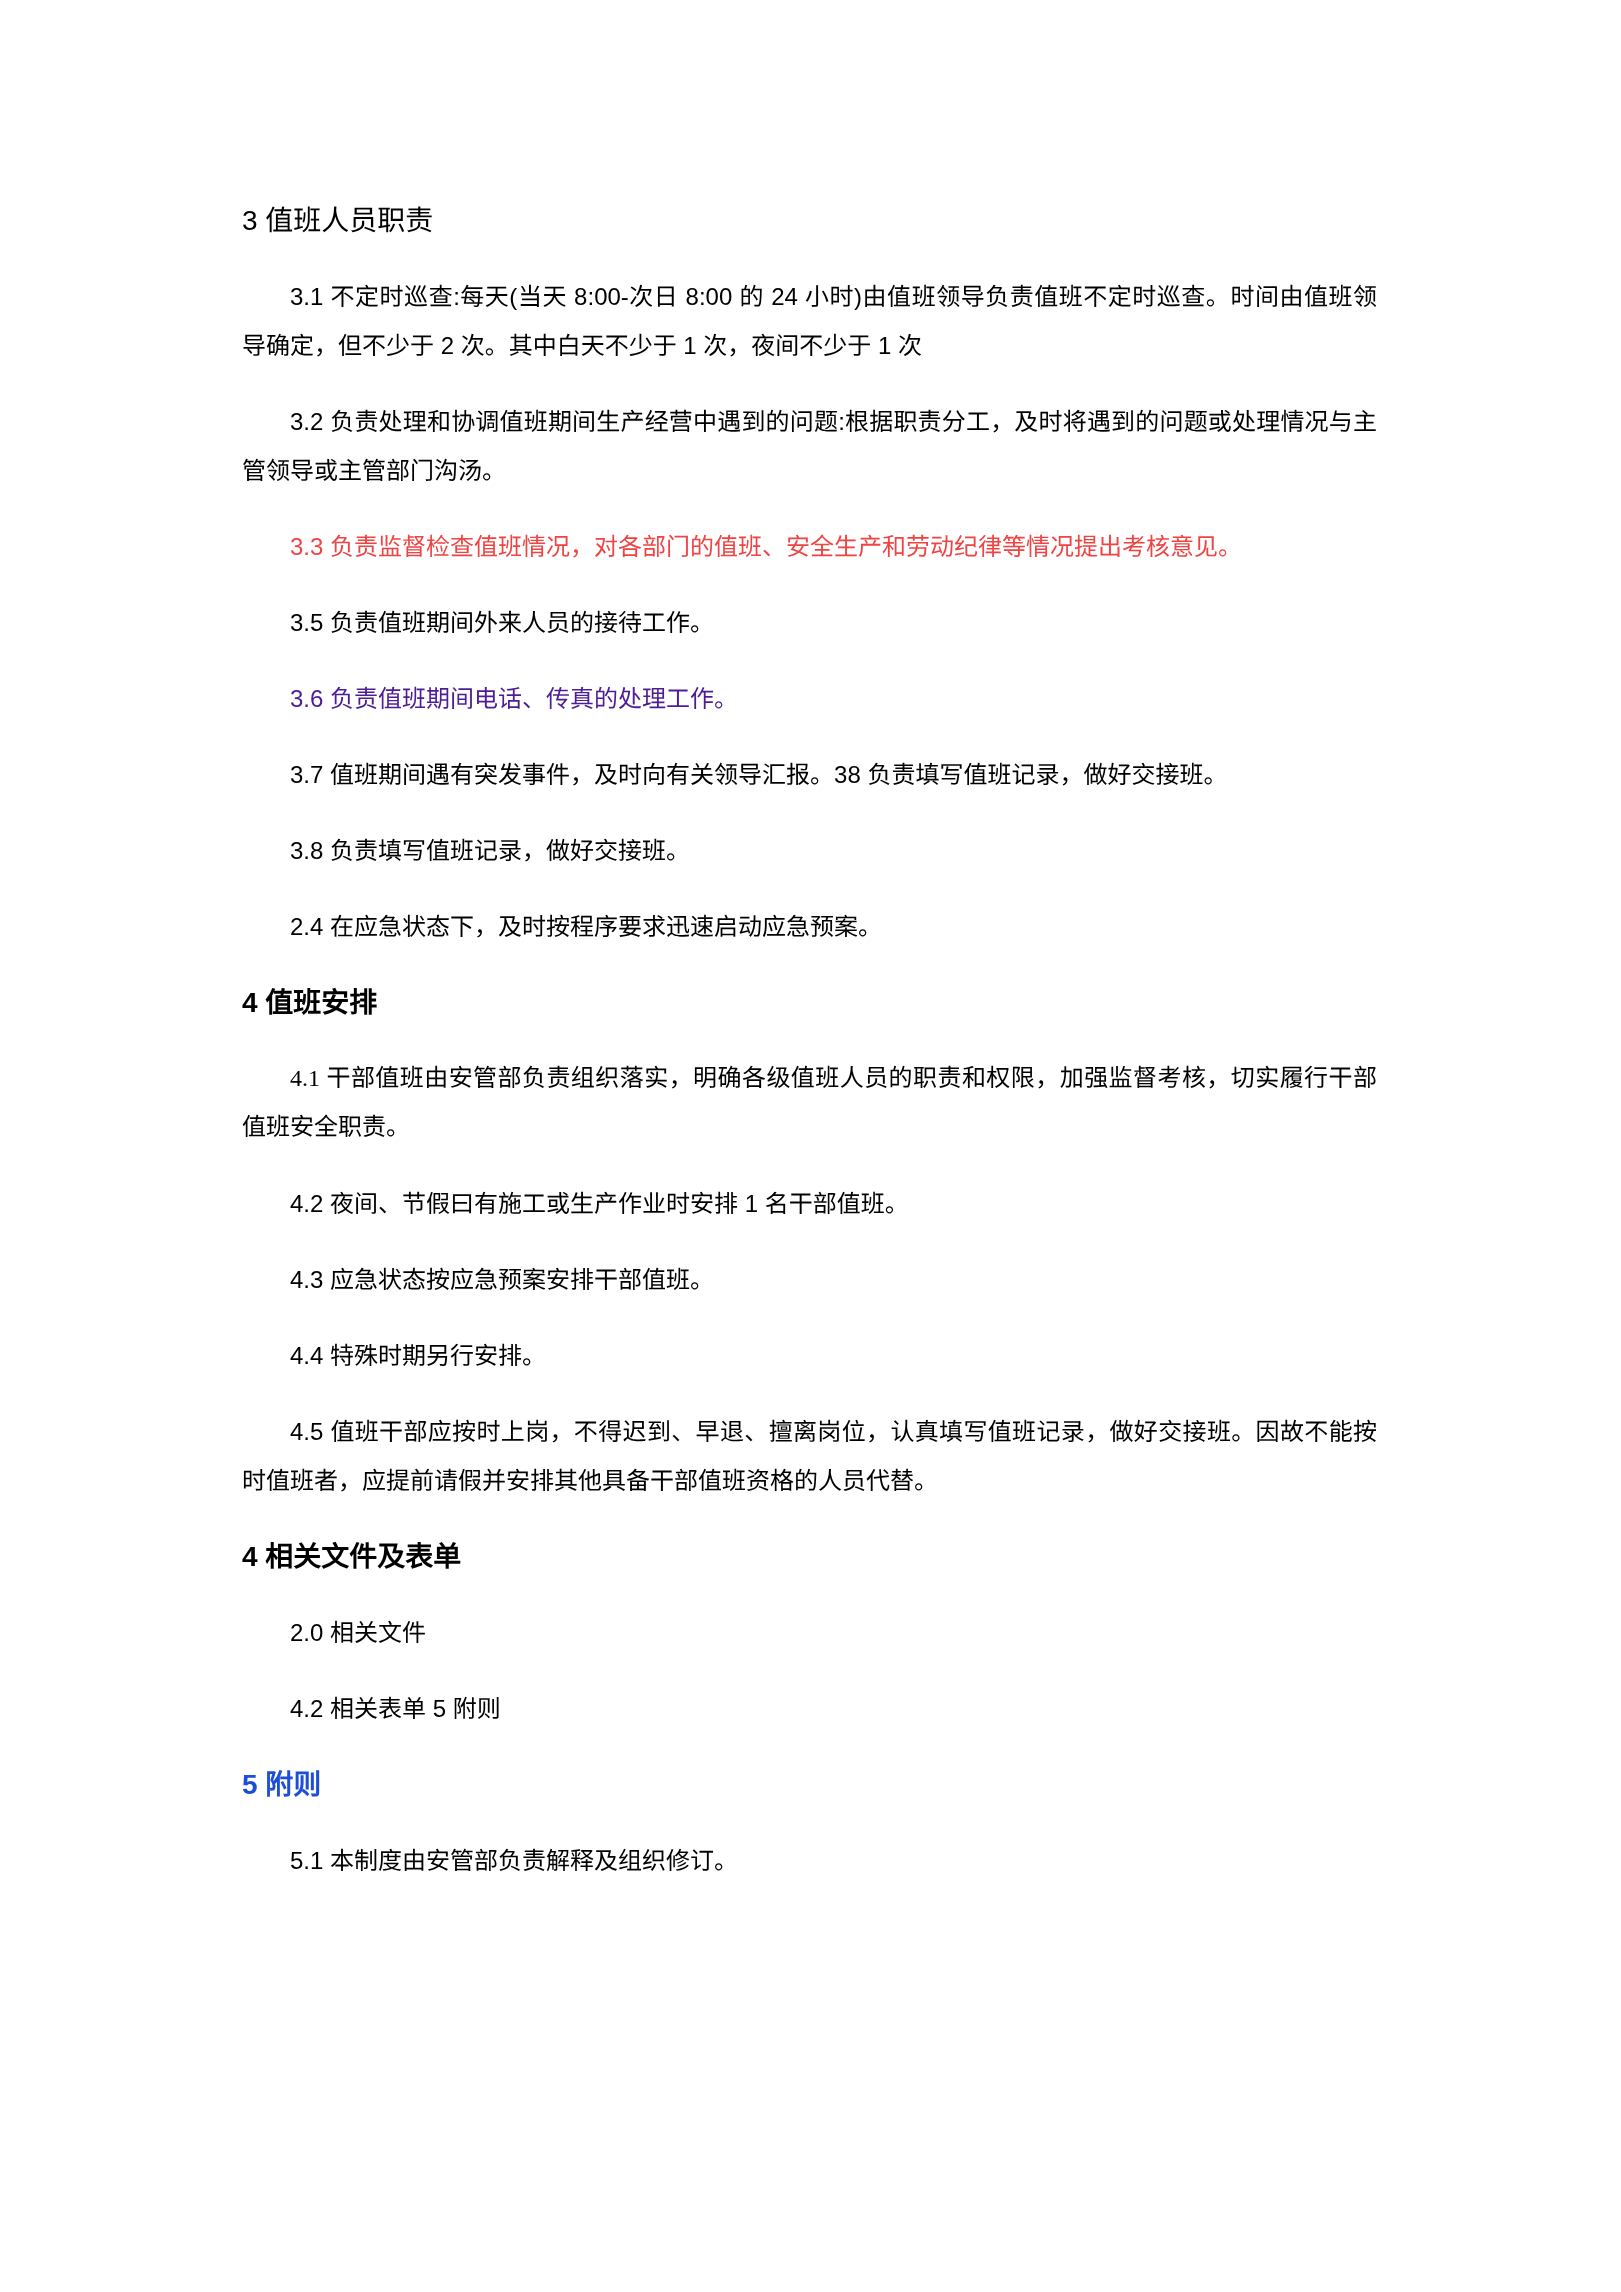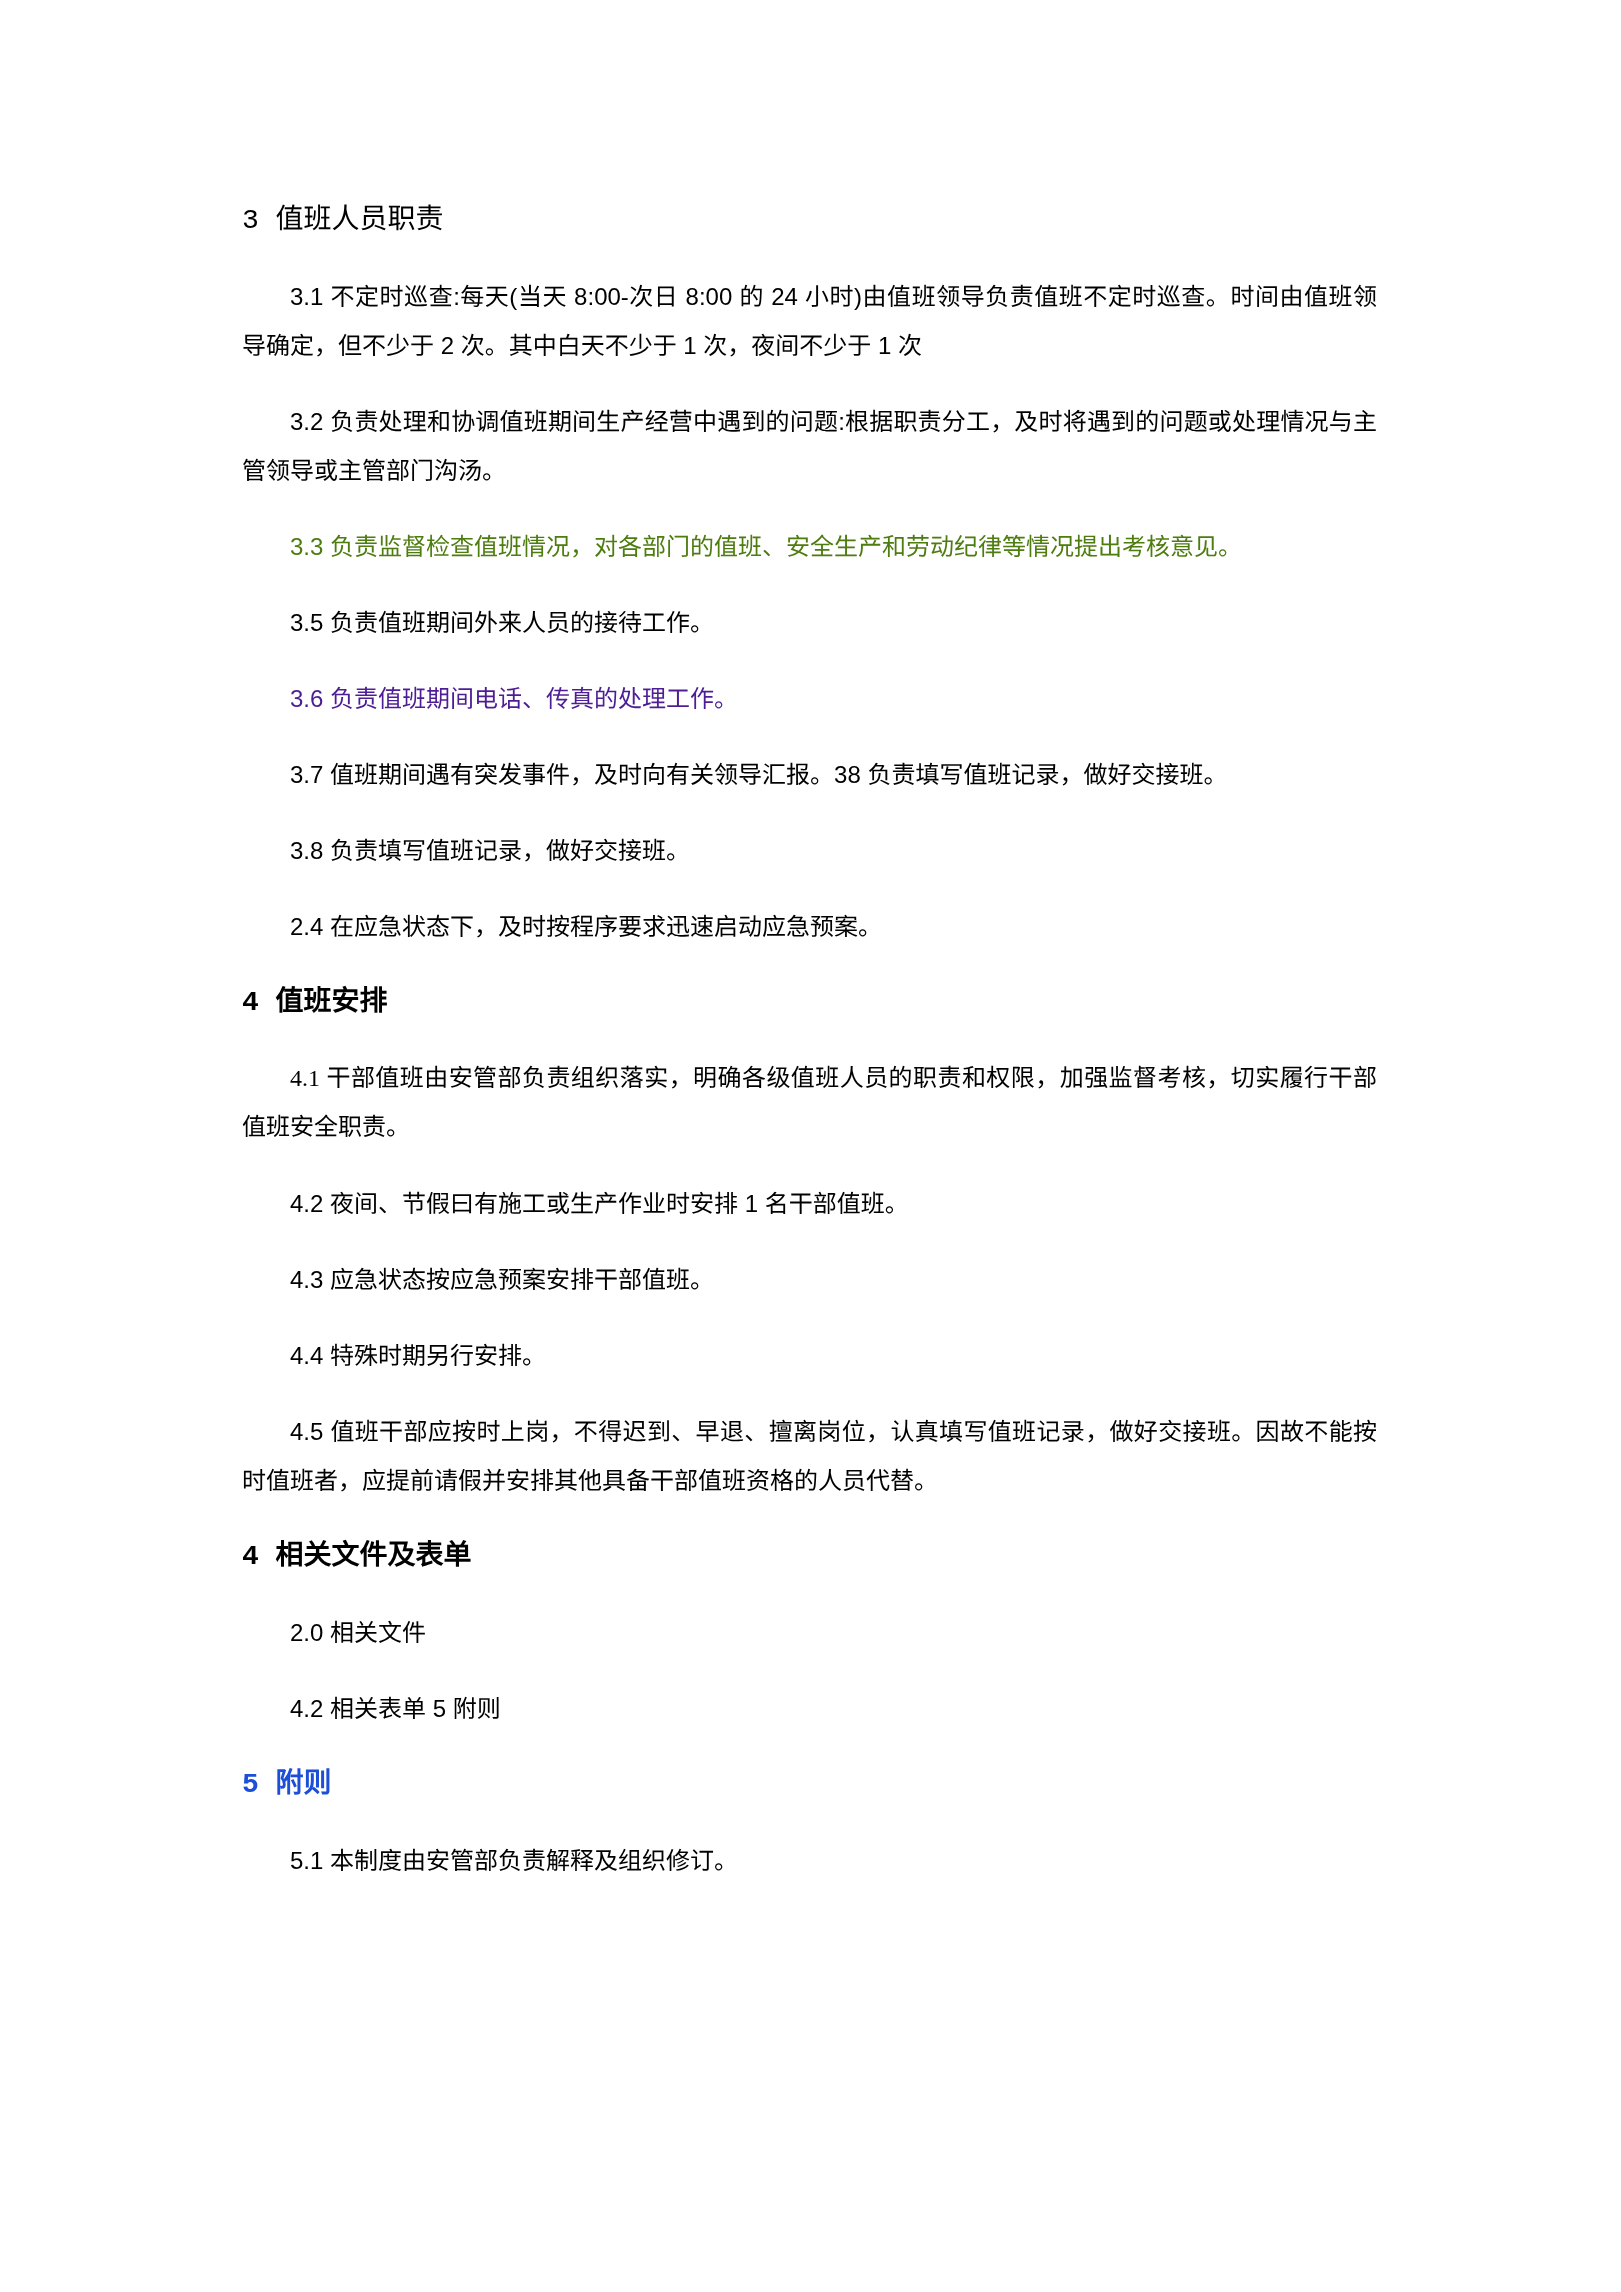--- a/index.html
+++ b/index.html
@@ -32,38 +32,37 @@
   }
   .content p.para {
     text-align: justify;
     text-indent: 2em;
     word-break: break-all;
   }
   .content h2.heading {
     font-size: 28px;
     text-align: left;
     text-indent: 0;
-    font-family: Liberation Mono, monospace;
   }
   .content h2.heading.bold {
     font-weight: 700;
   }
   .content h2.heading.normal {
     font-weight: 400;
   }
 </style>
 </head>
 <body>
 
 <main class="page" style="background: rgb(255, 255, 255);">
   <section class="content" id="doc-content">
       <h2 class="heading normal" style="color: rgb(0, 0, 0);">3 值班人员职责</h2>
       <p class="para" style="color: rgb(0, 0, 0);">3.1 不定时巡查:每天(当天 8:00-次日 8:00 的 24 小时)由值班领导负责值班不定时巡查。时间由值班领导确定，但不少于 2 次。其中白天不少于 1 次，夜间不少于 1 次</p>
       <p class="para" style="color: rgb(0, 0, 0);">3.2 负责处理和协调值班期间生产经营中遇到的问题:根据职责分工，及时将遇到的问题或处理情况与主管领导或主管部门沟汤。</p>
-      <p class="para" style="color: #4d7c0f;">3.3 负责监督检查值班情况，对各部门的值班、安全生产和劳动纪律等情况提出考核意见。</p>
+      <p class="para" style="color: #ef4444;">3.3 负责监督检查值班情况，对各部门的值班、安全生产和劳动纪律等情况提出考核意见。</p>
       <p class="para" style="color: rgb(0, 0, 0);">3.5 负责值班期间外来人员的接待工作。</p>
       <p class="para" style="color: #4c1d95;">3.6 负责值班期间电话、传真的处理工作。</p>
       <p class="para" style="color: rgb(0, 0, 0);">3.7 值班期间遇有突发事件，及时向有关领导汇报。38 负责填写值班记录，做好交接班。</p>
       <p class="para" style="color: rgb(0, 0, 0);">3.8 负责填写值班记录，做好交接班。</p>
       <p class="para" style="color: rgb(0, 0, 0);">2.4 在应急状态下，及时按程序要求迅速启动应急预案。</p>
       <h2 class="heading bold" style="color: rgb(0, 0, 0);">4 值班安排</h2>
       <p class="para" style="color: rgb(0, 0, 0); font-family: Liberation Serif, serif;">4.1 干部值班由安管部负责组织落实，明确各级值班人员的职责和权限，加强监督考核，切实履行干部值班安全职责。</p>
       <p class="para" style="color: rgb(0, 0, 0);">4.2 夜间、节假曰有施工或生产作业时安排 1 名干部值班。</p>
       <p class="para" style="color: rgb(0, 0, 0);">4.3 应急状态按应急预案安排干部值班。</p>
       <p class="para" style="color: rgb(0, 0, 0);">4.4 特殊时期另行安排。</p>

